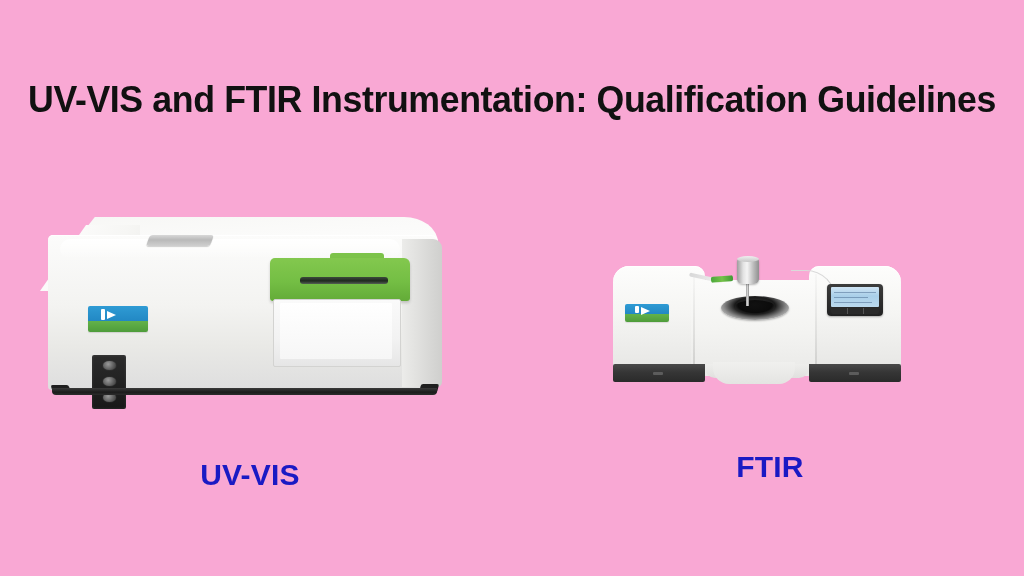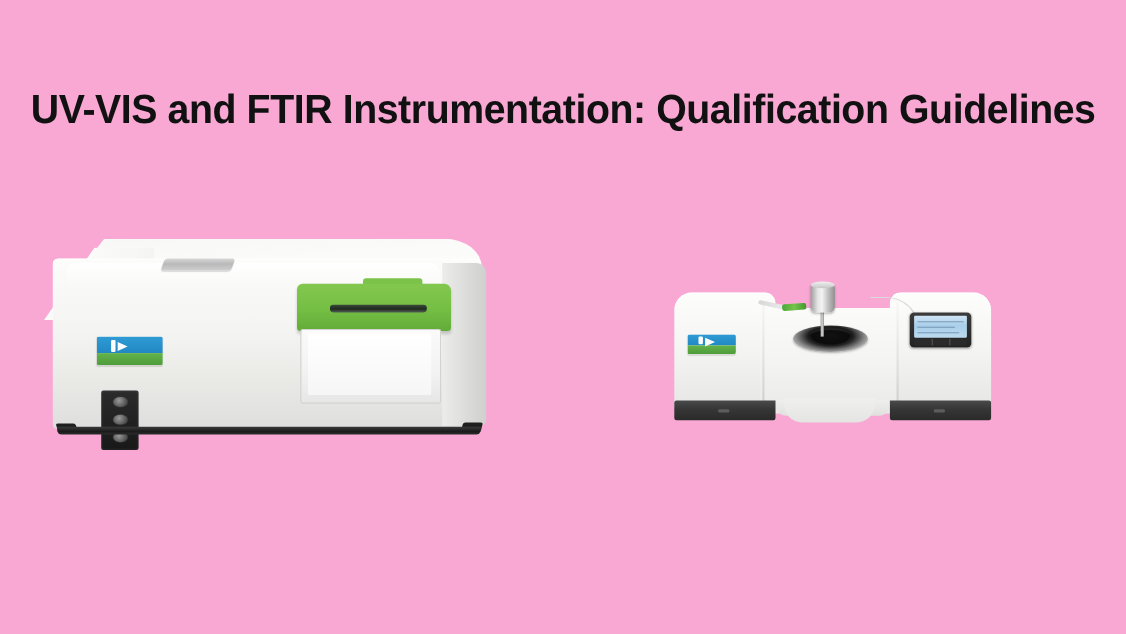--- a/index.html
+++ b/index.html
@@ -526,20 +526,21 @@
     <div class="uv-panel"></div>
     <div class="uv-btn" id="uv-btn-1"></div>
     <div class="uv-btn" id="uv-btn-2"></div>
     <div class="uv-btn" id="uv-btn-3"></div>
 
     <div class="uv-foot" id="uv-foot-left"></div>
     <div class="uv-foot" id="uv-foot-right"></div>
     <div class="uv-base"></div>
   </div>
 
+  <div class="caption" id="caption-uvvis">UV-VIS</div>
 
   <div id="ftir-instrument">
 
     <div class="ftir-wing" id="ftir-wing-left"></div>
     <div class="ftir-wing" id="ftir-wing-right"></div>
     <div class="ftir-center"></div>
     <div class="ftir-seam" id="ftir-seam-left"></div>
     <div class="ftir-seam" id="ftir-seam-right"></div>
 
     <div class="ftir-cable"></div>
@@ -568,14 +569,15 @@
     </div>
 
     <div class="ftir-center-base"></div>
     <div class="ftir-base" id="ftir-base-left"></div>
     <div class="ftir-base" id="ftir-base-right"></div>
     <div class="ftir-base-notch" id="ftir-notch-left"></div>
     <div class="ftir-base-notch" id="ftir-notch-right"></div>
     <div class="ftir-center-notch"></div>
   </div>
 
+  <div class="caption" id="caption-ftir">FTIR</div>
 
 </div>
 
 </body></html>

